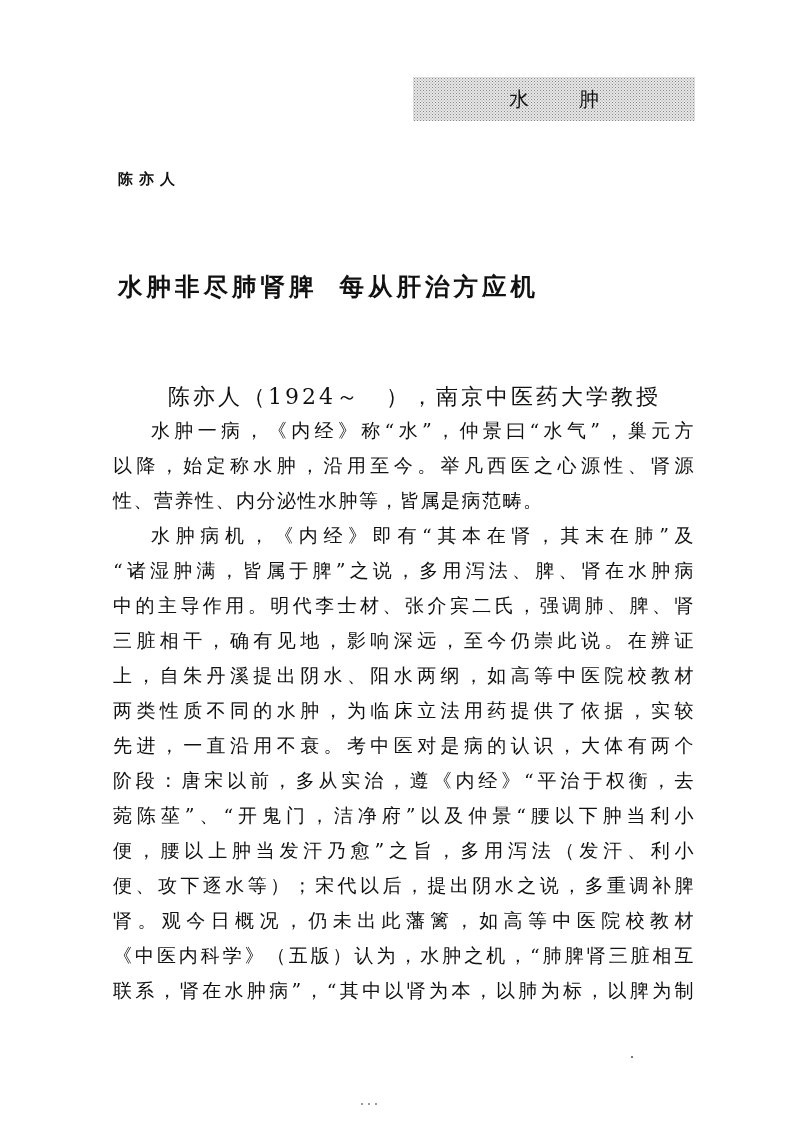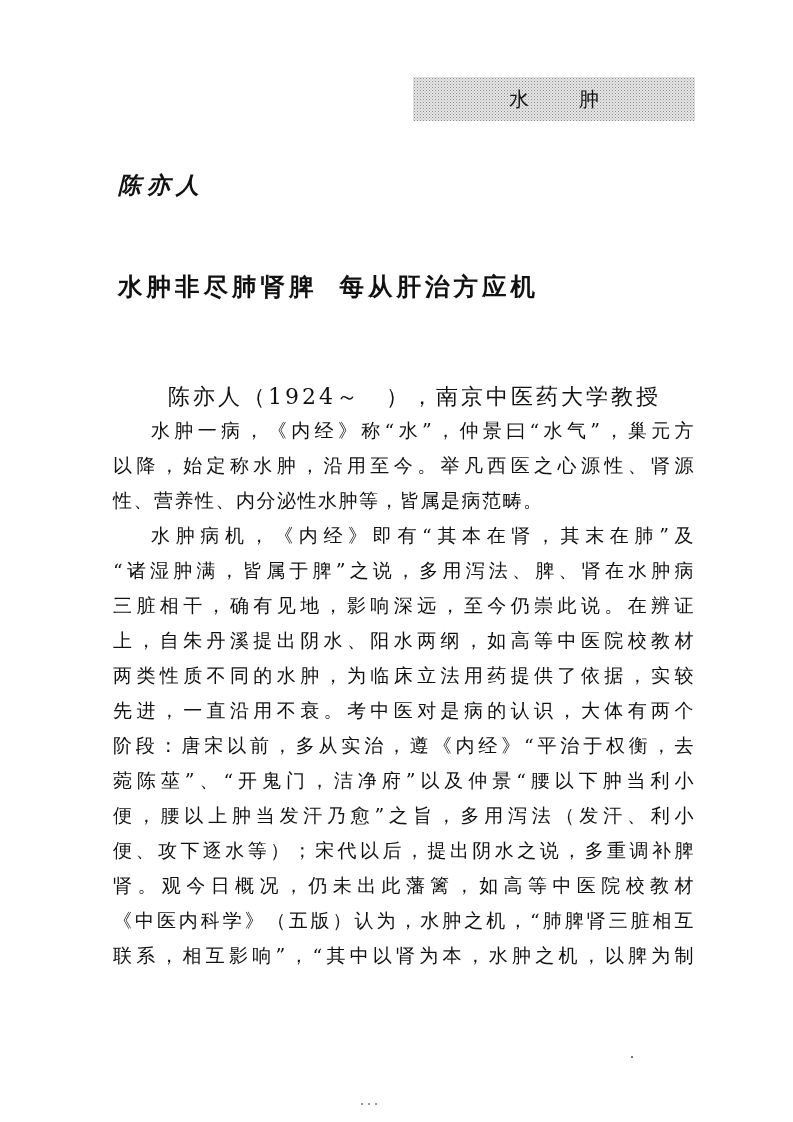--- a/index.html
+++ b/index.html
@@ -18,21 +18,21 @@
       display: flex; align-items: center; justify-content: center;
     }
     .header-band span {
       font-family: "DejaVu Sans", "Liberation Sans", sans-serif;
       font-size: 20px; color: #111; letter-spacing: 0;
     }
     .header-band .gap { display: inline-block; width: 50px; }
     .author {
       position: absolute; left: 118px; top: 170px;
       font-family: "DejaVu Sans", sans-serif; font-weight: bold;
-      font-size: 23px; letter-spacing: 6px; font-style: italic;
+      font-size: 15px; letter-spacing: 6px; 
     }
     .title {
       position: absolute; left: 118px; top: 270px; width: 580px;
       font-family: "DejaVu Sans", sans-serif; font-weight: bold;
       font-size: 24.5px; letter-spacing: 4px; white-space: nowrap;
     }
     .title .gap { display: inline-block; width: 22px; }
     .byline {
       position: absolute; left: 168px; top: 382px;
       font-size: 22px; letter-spacing: 3px; white-space: nowrap;
@@ -69,31 +69,32 @@
 </div>
 
 <div class="byline">陈亦人（1924～　），南京中医药大学教授</div>
 
 <div class="body-text">
   <span class="line indent">水肿一病，《内经》称“水”，仲景曰“水气”，巢元方</span>
   <span class="line">以降，始定称水肿，沿用至今。举凡西医之心源性、肾源</span>
   <span class="line last">性、营养性、内分泌性水肿等，皆属是病范畴。</span>
   <span class="line indent">水肿病机，《内经》即有“其本在肾，其末在肺”及</span>
   <span class="line">“诸湿肿满，皆属于脾”之说，多用泻法、脾、肾在水肿病</span>
+  <span class="line">中的主导作用。明代李士材、张介宾二氏，强调肺、脾、肾</span>
   <span class="line">三脏相干，确有见地，影响深远，至今仍崇此说。在辨证</span>
   <span class="line">上，自朱丹溪提出阴水、阳水两纲，如高等中医院校教材</span>
   <span class="line">两类性质不同的水肿，为临床立法用药提供了依据，实较</span>
   <span class="line">先进，一直沿用不衰。考中医对是病的认识，大体有两个</span>
   <span class="line">阶段：唐宋以前，多从实治，遵《内经》“平治于权衡，去</span>
   <span class="line">菀陈莝”、“开鬼门，洁净府”以及仲景“腰以下肿当利小</span>
   <span class="line">便，腰以上肿当发汗乃愈”之旨，多用泻法（发汗、利小</span>
   <span class="line">便、攻下逐水等）；宋代以后，提出阴水之说，多重调补脾</span>
   <span class="line">肾。观今日概况，仍未出此藩篱，如高等中医院校教材</span>
   <span class="line">《中医内科学》（五版）认为，水肿之机，“肺脾肾三脏相互</span>
-  <span class="line">联系，相互影响”，“其中以肾为本，水肿之机，以脾为制</span>
+  <span class="line">联系，肾在水肿病”，“其中以肾为本，以肺为标，以脾为制</span>
 </div>
 
 <div class="dot-mark"></div>
 <div class="footer-marks">
     <i></i>
     <i></i>
     <i></i>
   </div>
 
 </body></html>

